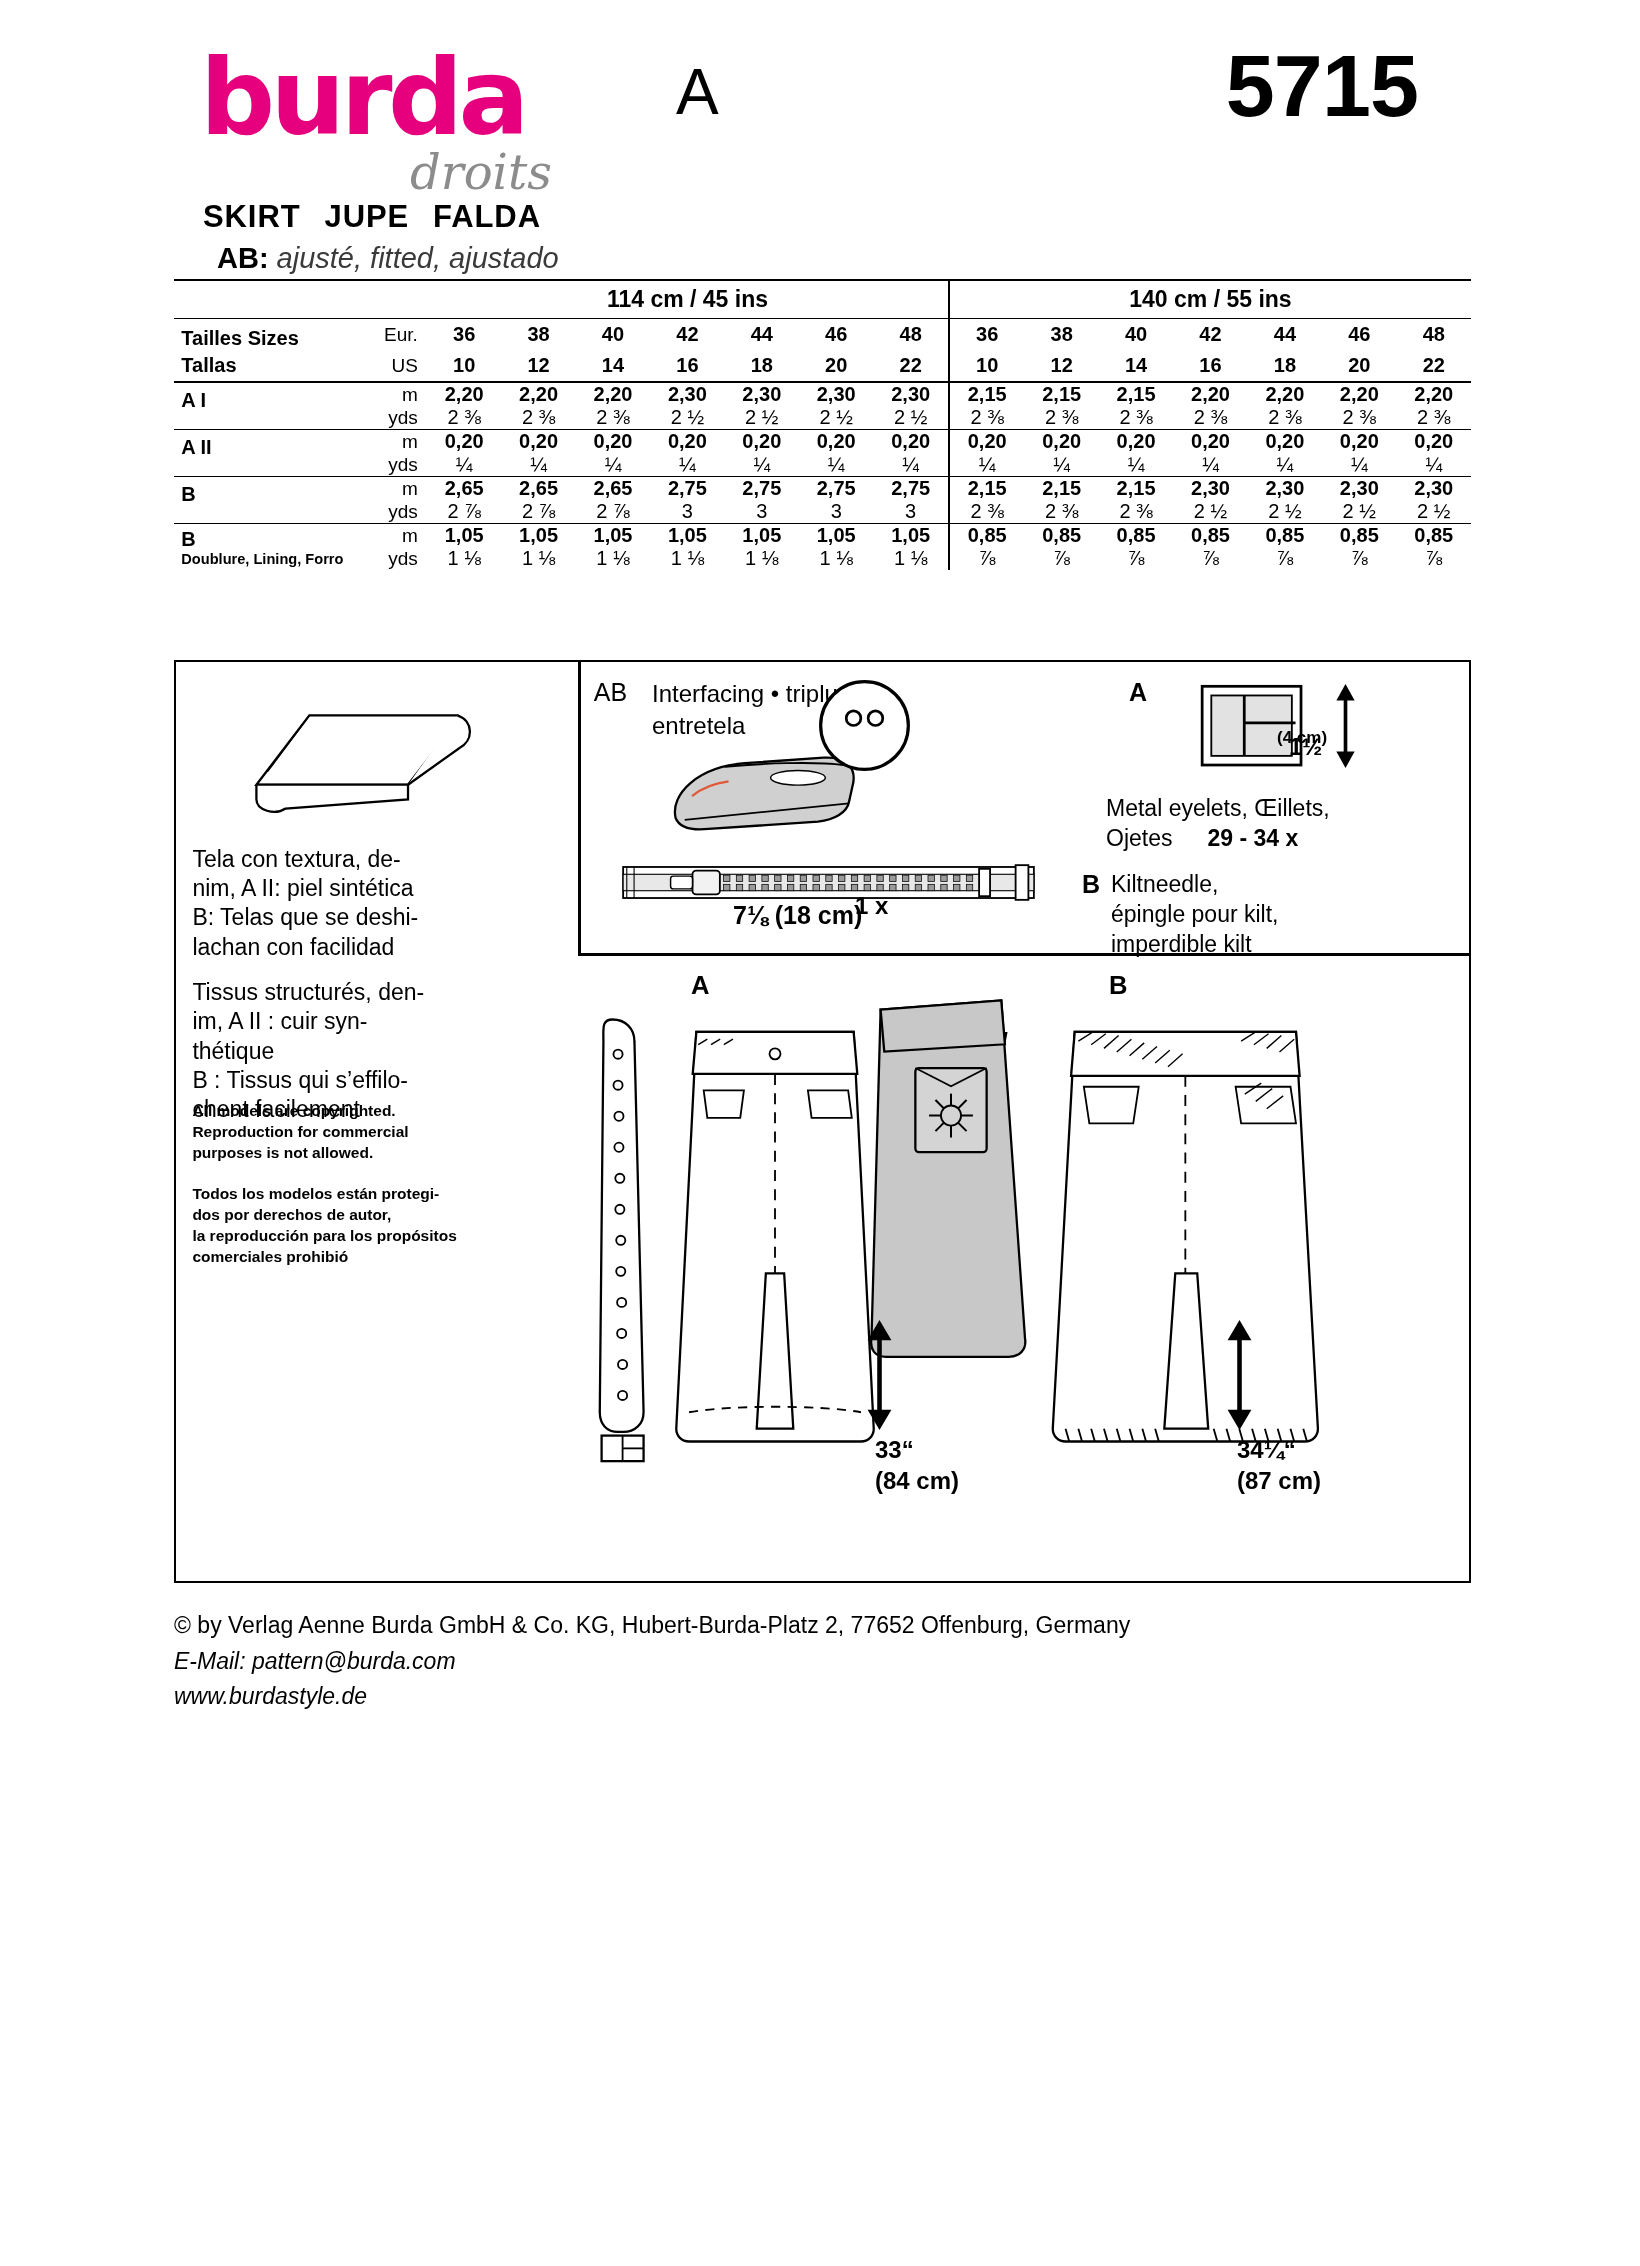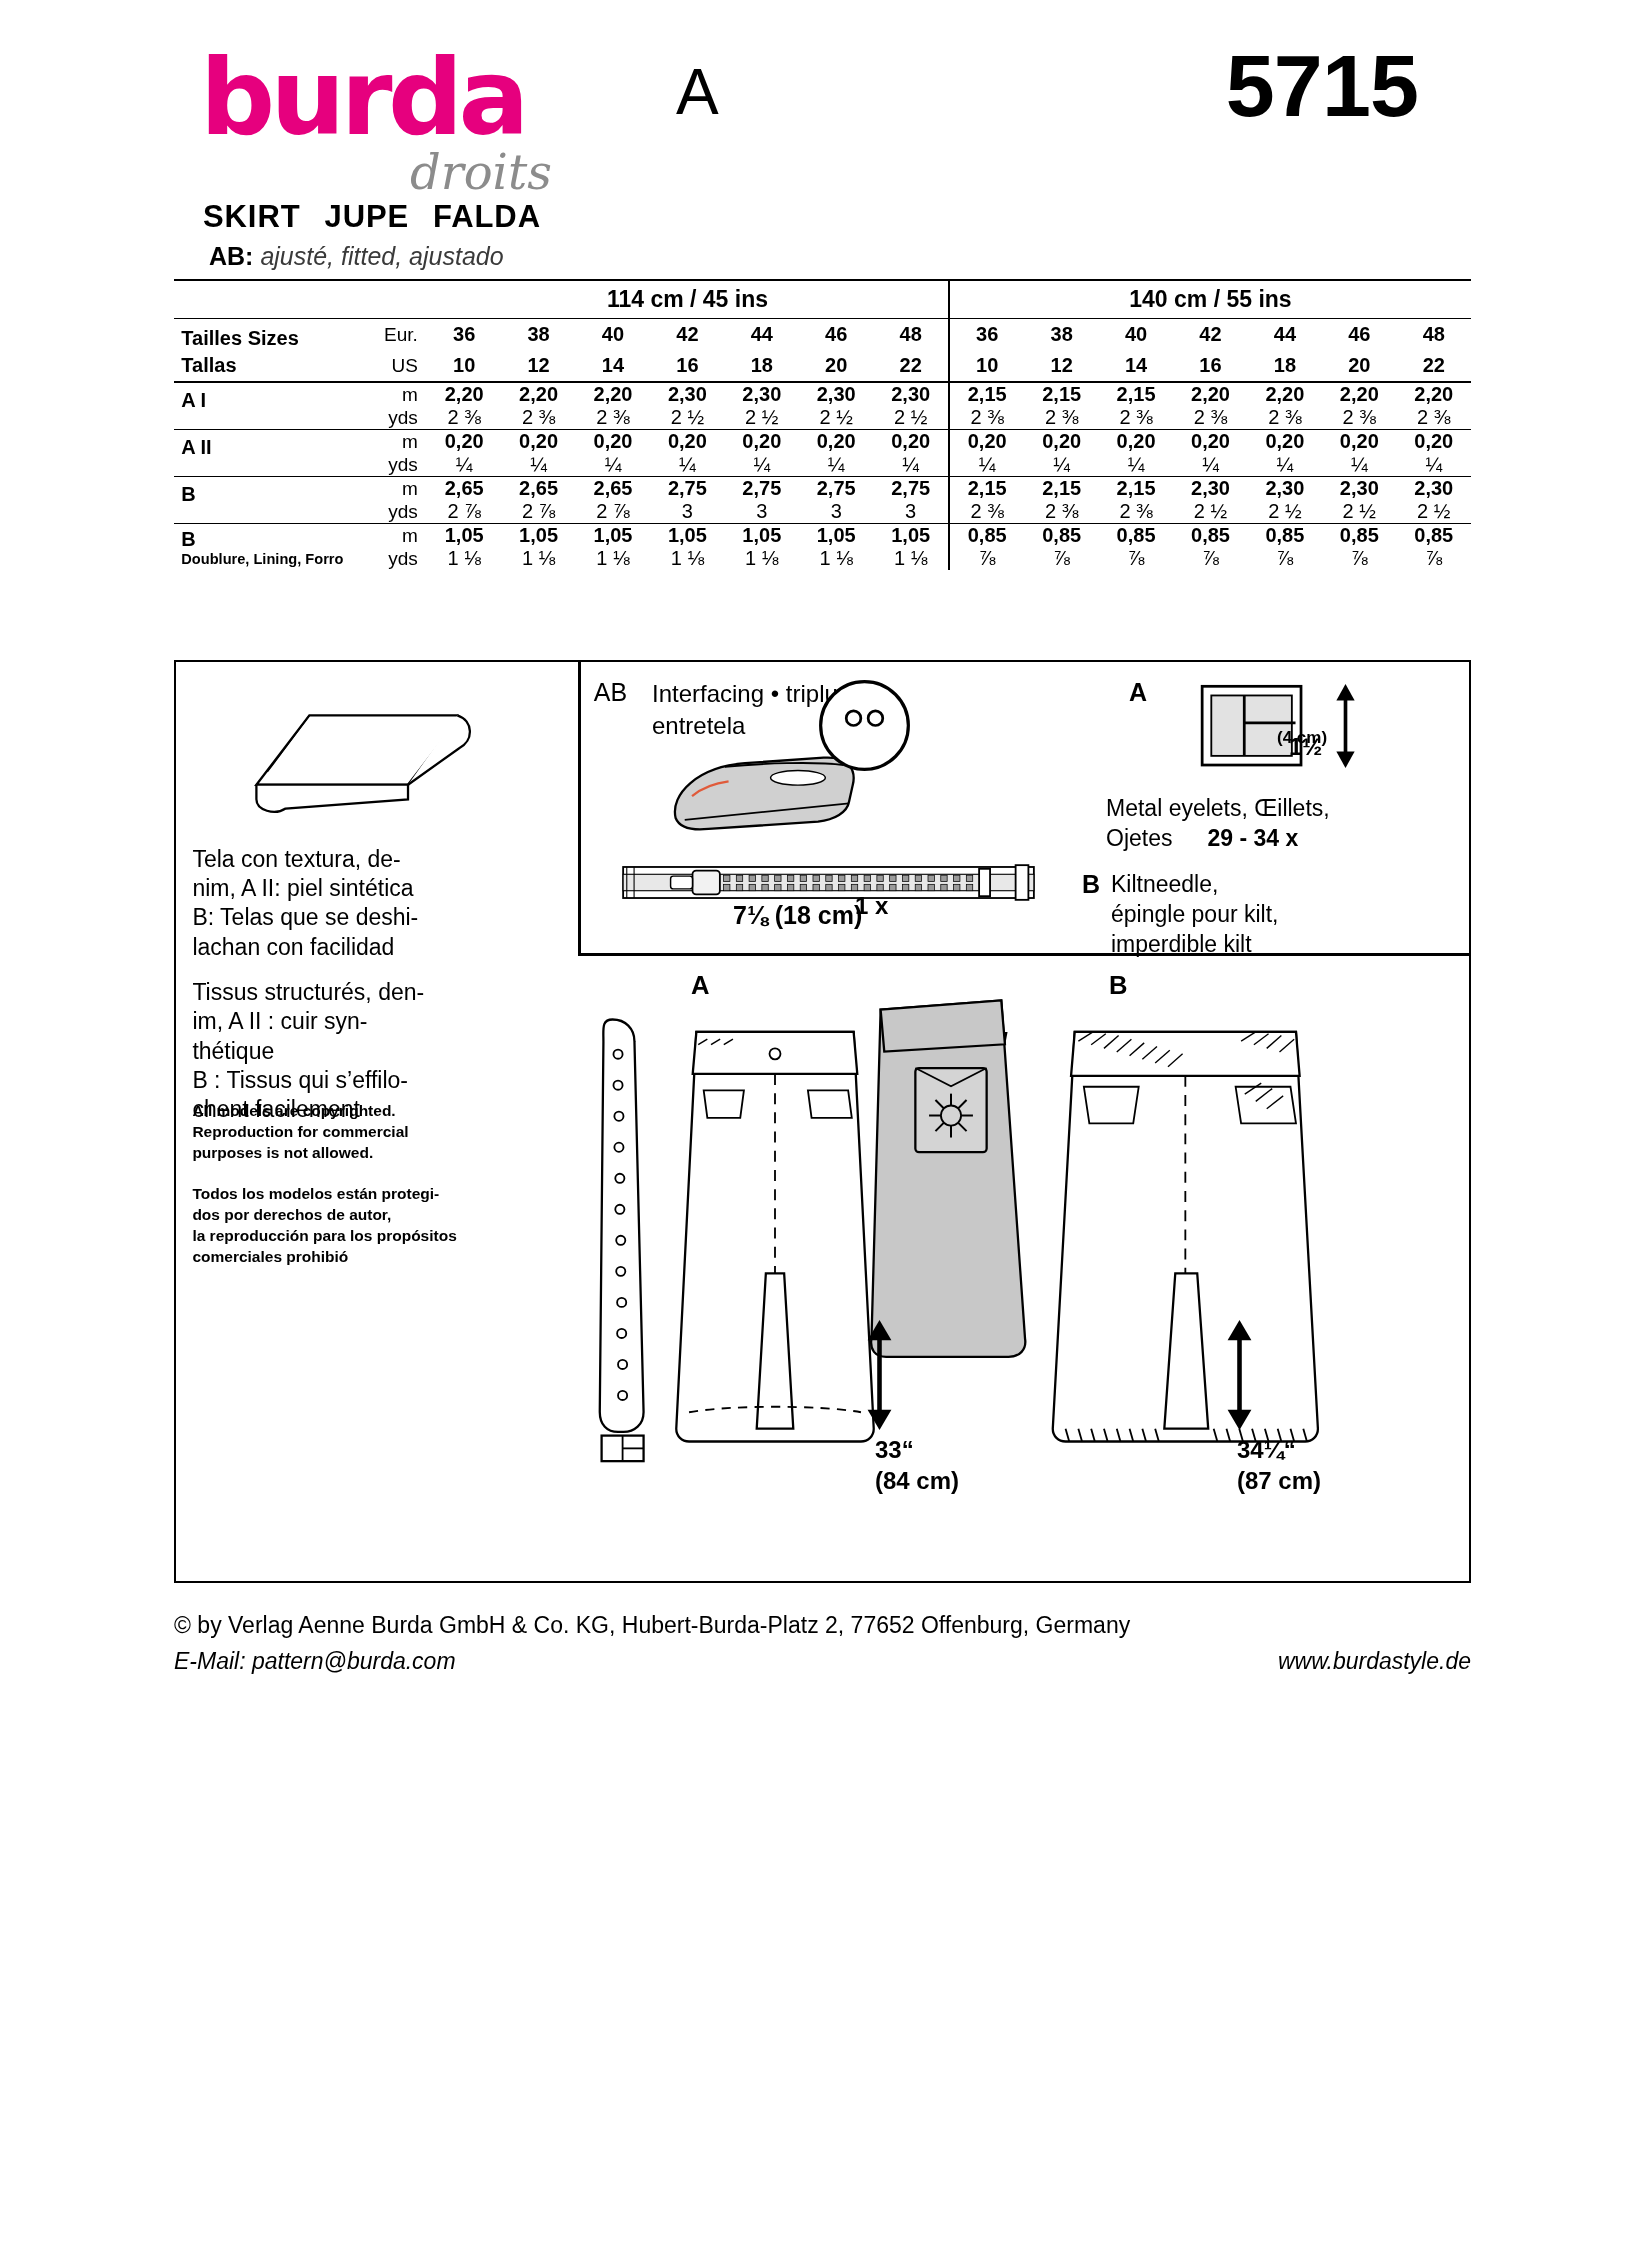--- a/index.html
+++ b/index.html
@@ -41,22 +41,22 @@
     font-size:88px; font-weight:bold;
     letter-spacing:-0.9px;
   }
 
   .title-line {
     position:absolute; left:203px; top:199px;
     font-size:31px; font-weight:bold; letter-spacing:0.9px;
   }
   .title-line span { margin-right:24px; }
   .subtitle {
-    position:absolute; left:209px; top:242px;
-    font-size:25px;
+    position:absolute; left:217px; top:242px;
+    font-size:29px;
   }
   .subtitle b { font-weight:bold; }
   .subtitle i { font-style:italic; color:#3a3a3a; }
 
   
   .tbl {
     position:absolute; left:174px; top:279px; width:1297px;
     border-collapse:collapse;
     font-size:20px;
   }
@@ -125,21 +125,21 @@
   .lbl-I { position:absolute; left:247px; top:224px; font-size:27.4px; font-weight:bold; font-style:italic; }
   .lbl-II { position:absolute; left:411px; top:71px; font-size:27.4px; font-weight:bold; font-style:italic; }
   .len-A { position:absolute; left:294px; top:479px; font-size:24px; font-weight:bold; line-height:1.3; }
   .len-B { position:absolute; left:656px; top:479px; font-size:24px; font-weight:bold; line-height:1.3; }
 
   
   .footer {
     position:absolute; left:174px; top:1608px; width:1297px;
     font-size:23px; line-height:1.55;
   }
-  .footer .row2 { display:flex; justify-content:space-between; }
+  .footer .row2 { display:flex; justify-content:space-between;flex-direction:column; }
   .footer i { font-style:italic; }
 
   svg { display:block; }
 </style>
 </head>
 <body>
 
 <div class="page">
 
   <div class="brand">

